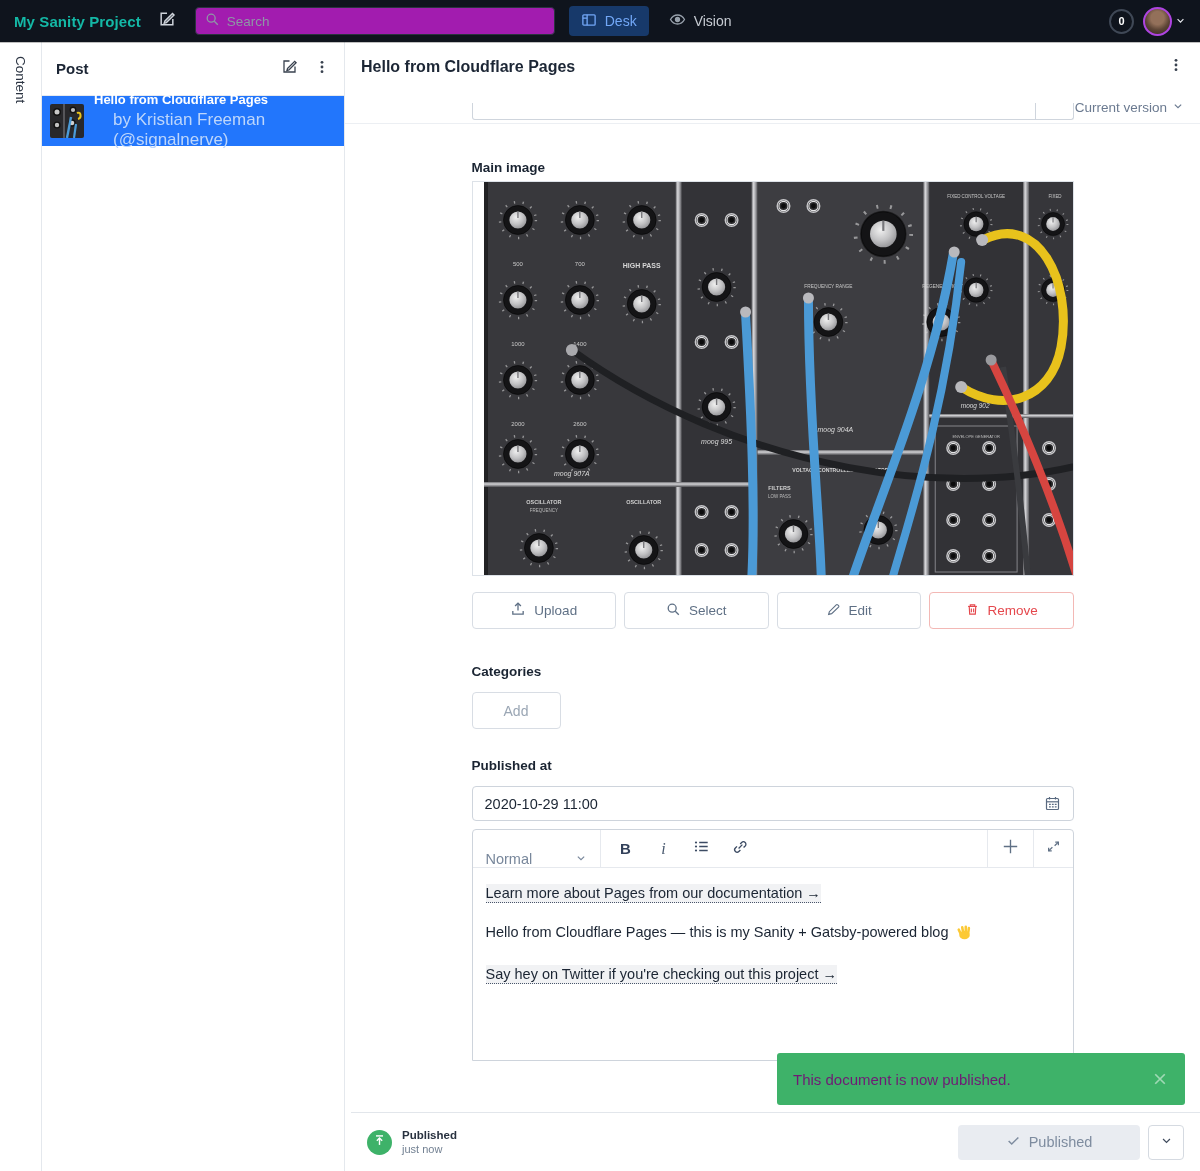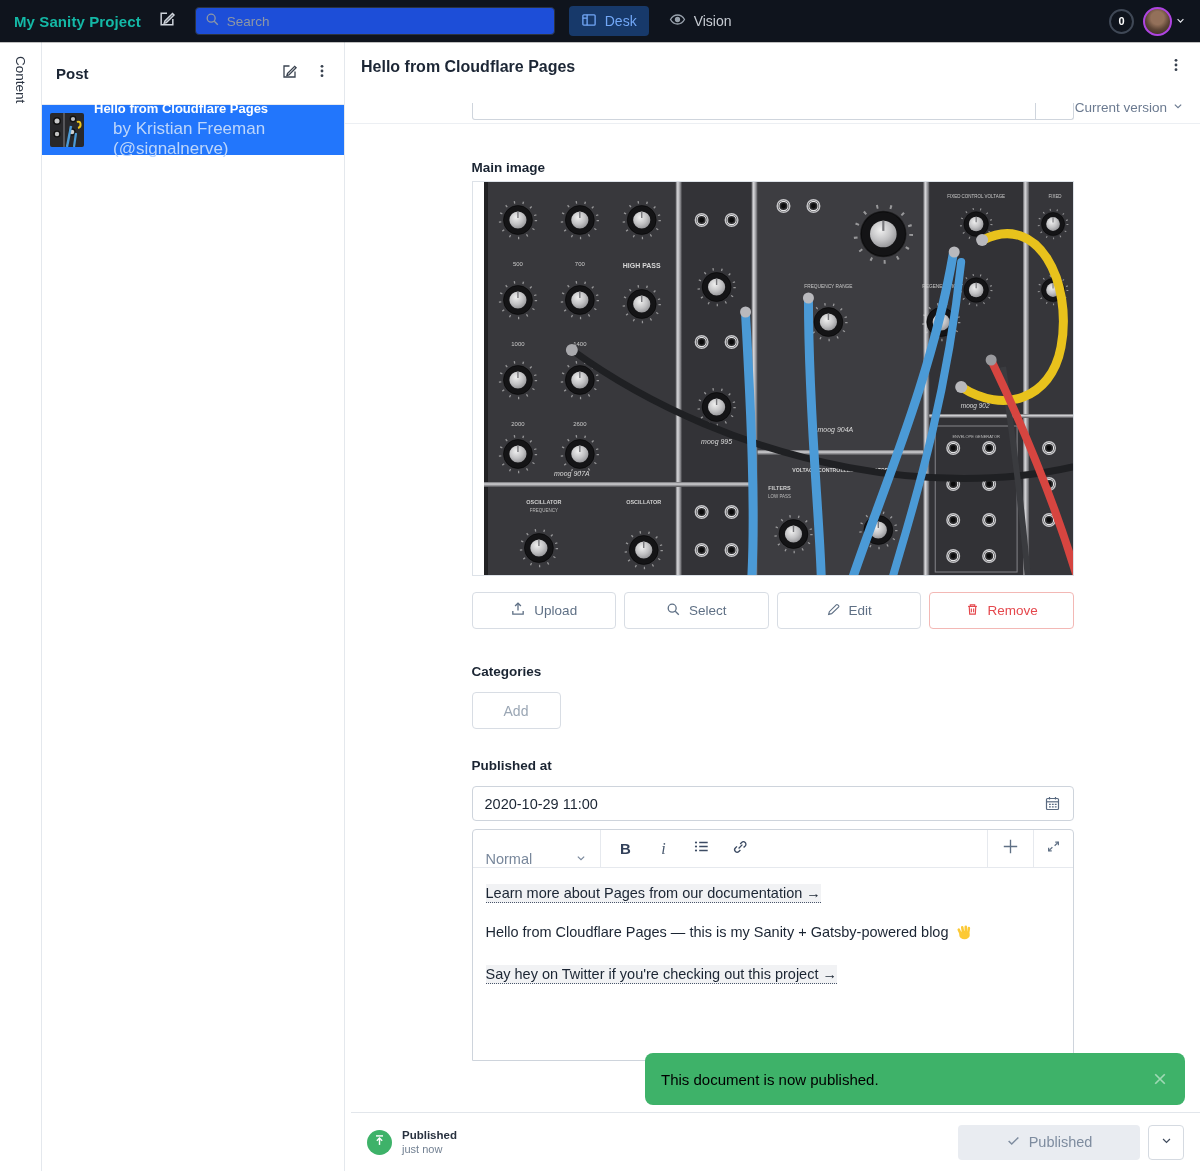--- a/index.html
+++ b/index.html
@@ -7,21 +7,21 @@
   .app { position:relative; width:1200px; height:1171px; background:#fff; overflow:hidden;
          font-family:"Liberation Sans",sans-serif; color:#1b2533; }
 
   
   .navbar { position:absolute; top:0; left:0; right:0; height:42px; background:#0f141d;
             display:flex; align-items:center; padding:0 14px; z-index:10;
             box-shadow:0 1px 0 rgba(0,0,0,.25); }
   .brand { color:#14b8a6; font-size:15px; font-weight:700; letter-spacing:.1px; }
   .nav-iconbtn { width:28px; height:28px; display:flex; align-items:center; justify-content:center;
                  color:#cfd4db; margin-left:12px; cursor:pointer; }
-  .search { width:360px; height:28px; margin-left:14px; background:#1d4ed8; border:1px solid #2b3340;
+  .search { width:360px; height:28px; margin-left:14px; background:#a21caf; border:1px solid #2b3340;
             border-radius:4px; display:flex; align-items:center; padding:0 9px; gap:7px; color:#8e97a5; }
   .search input { flex:1; background:transparent; border:none; outline:none; color:#e4e7eb;
                   font-size:13.5px; font-family:inherit; }
   .search input::placeholder { color:#8e97a5; }
   .tool { display:flex; align-items:center; gap:8px; height:30px; padding:0 12px; border-radius:4px;
           font-size:14px; cursor:pointer; }
   .tool-desk { margin-left:14px; background:#17396a; color:#72a7f7; }
   .tool-vision { margin-left:8px; color:#c7ccd3; }
   .tool-vision .ticon { color:#98a1ac; }
   .nav-spacer { flex:1; }
@@ -32,21 +32,21 @@
   .av-chev { color:#e7eaee; margin-left:3px; }
 
   
   .rail { position:absolute; top:42px; left:0; width:42px; bottom:0; background:#fff;
           border-right:1px solid #e4e8ed; display:flex; justify-content:center; }
   .rail-label { writing-mode:vertical-rl; padding-top:14px; font-size:13.5px; color:#2b3442; }
 
   
   .post-panel { position:absolute; top:42px; left:42px; width:303px; bottom:0; background:#fff;
                 border-right:1px solid #e4e8ed; }
-  .panel-header { height:63px; display:flex; align-items:center; padding:0 14px;
+  .panel-header { height:54px; display:flex; align-items:center; padding:0 14px;
                   border-bottom:1px solid #e7eaef; }
   .panel-title { flex:1; font-size:15px; font-weight:700; color:#1c2635; }
   .ph-icon { color:#39424f; margin-left:16px; cursor:pointer; display:flex; }
   .post-item { height:50px; background:#2276fc; display:flex; align-items:center; padding:0 8px;
                gap:10px; cursor:pointer; }
   .post-thumb { width:34px; height:34px; border-radius:2px; overflow:hidden; flex:none; }
   .post-item-title { font-size:13px; font-weight:600; color:#fff; line-height:1.3; }
   .post-item-sub { font-size:17px; color:#bdd6fb; margin-top:1px;margin-left:19px; }
 
   
@@ -96,22 +96,22 @@
   .tb-plus { width:46px; border-left:1px solid #e6e9ee; display:flex; align-items:center;
              justify-content:center; color:#5f7085; cursor:pointer; }
   .tb-expand { width:40px; border-left:1px solid #e6e9ee; display:flex; align-items:center;
                justify-content:center; color:#5f7085; cursor:pointer; }
   .editor-content { padding:16px 13px; font-size:14.5px; color:#1b2533; line-height:1.25; }
   .para { margin-bottom:21px; }
   .linktext { background:#f1f2f4; border-bottom:1px dotted #49556a; padding:1px 0; cursor:pointer; }
   .wave { vertical-align:-3px; margin-left:3px; }
 
   
-  .toast { position:absolute; right:15px; bottom:66px; width:540px; height:52px; background:#3eb269;
-           border-radius:8px; display:flex; align-items:center; padding:0 16px; color:#000000;
+  .toast { position:absolute; right:15px; bottom:66px; width:408px; height:52px; background:#3eb269;
+           border-radius:3px; display:flex; align-items:center; padding:0 16px; color:#701a75;
            font-size:15px; font-weight:500; z-index:6; }
   .toast-close { margin-left:auto; color:rgba(255,255,255,.5); display:flex; cursor:pointer; }
 
   
   .footer { position:absolute; left:351px; right:0; bottom:0; height:59px; background:#fff;
             border-top:1px solid #e2e6eb; display:flex; align-items:center; padding:0 16px; z-index:5; }
   .pubcircle { width:25px; height:25px; border-radius:50%; background:#3eb269; color:#fff;
                display:flex; align-items:center; justify-content:center; flex:none; }
   .pubtexts { margin-left:10px; display:flex; flex-direction:column; }
   .pub-title { font-size:11.5px; font-weight:700; color:#28313f; }

